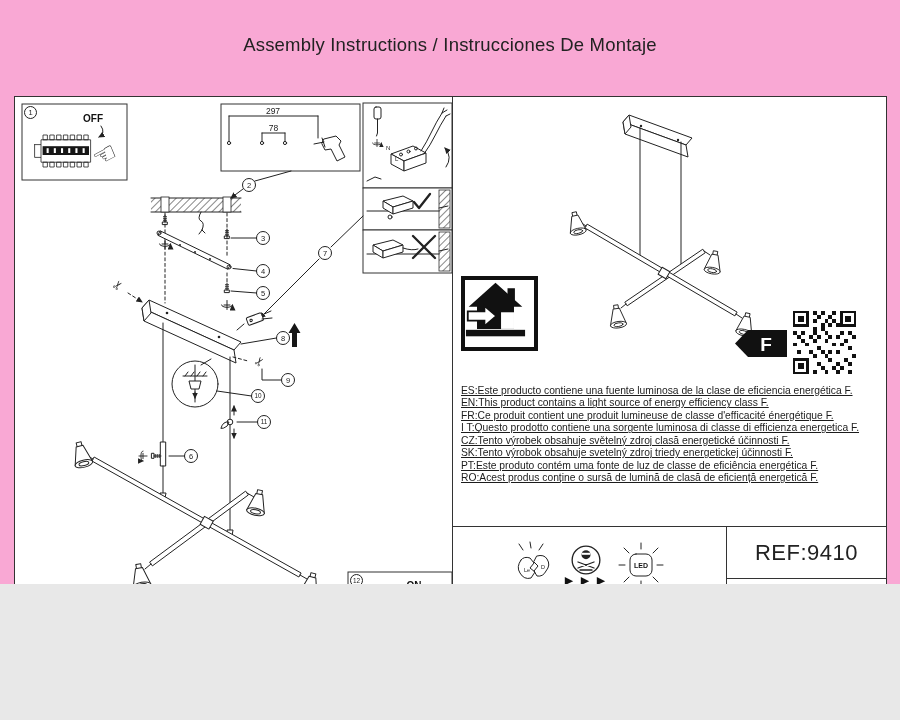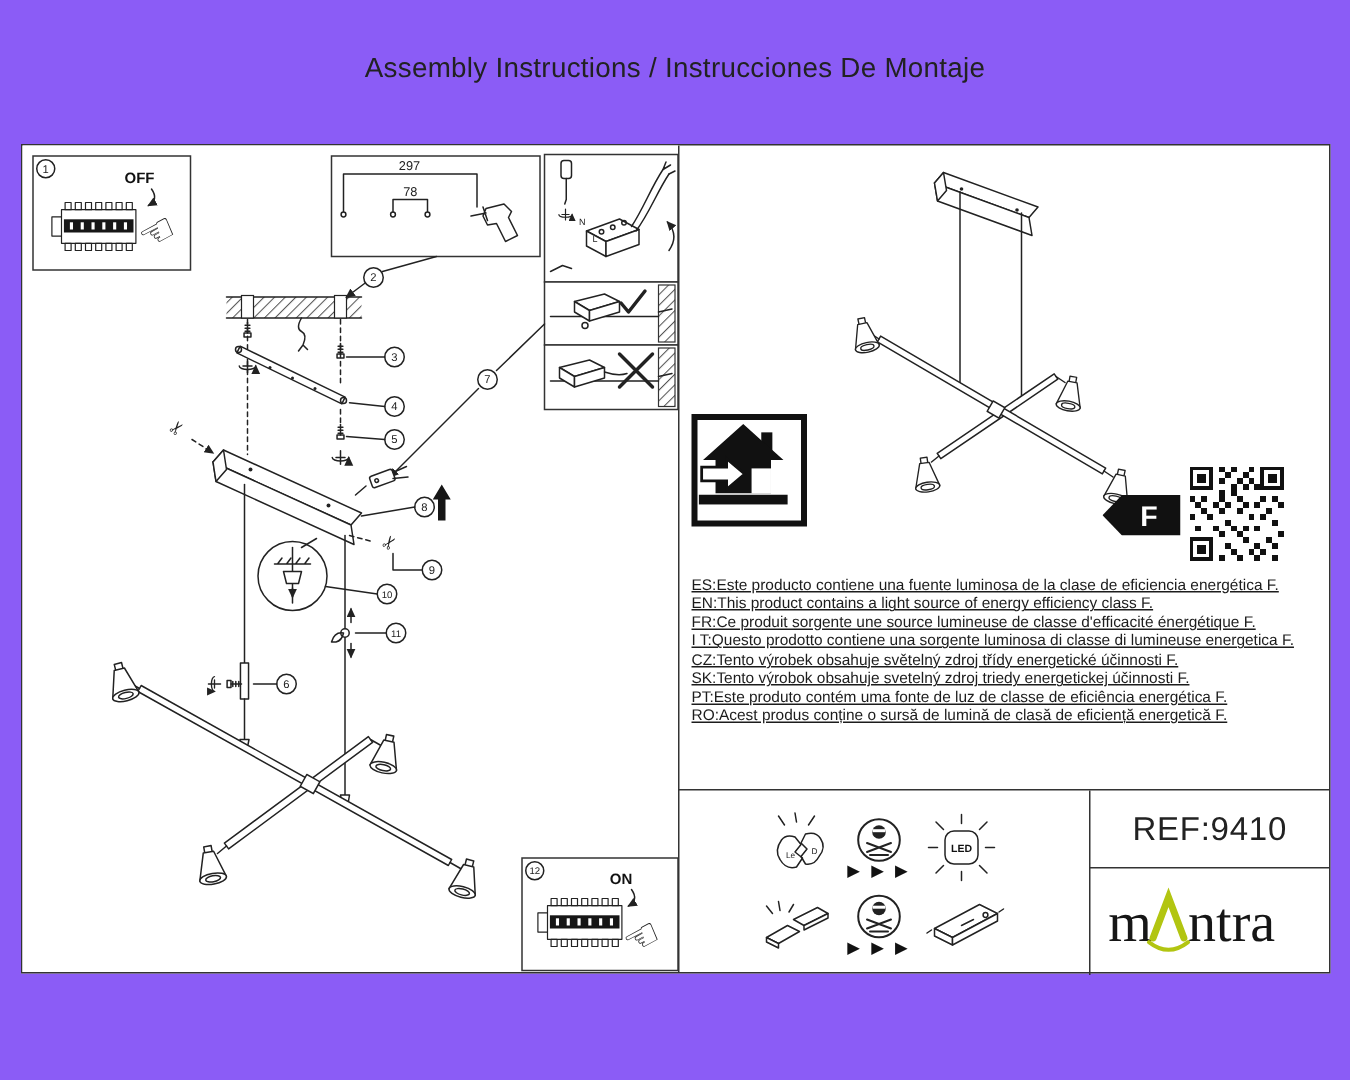--- a/index.html
+++ b/index.html
@@ -1,16 +1,16 @@
 <!DOCTYPE html>
 <html><head>
 <meta charset="utf-8">
 <style>
   html,body{margin:0;padding:0;background:#e8e8e8;}
-  #page{position:relative;width:900px;height:720px;background:#8b5cf6;font-family:"Liberation Sans",sans-serif;color:#1c1c1c;overflow:hidden;}
+  #page{position:relative;width:900px;height:584px;background:#f9a8d4;font-family:"Liberation Sans",sans-serif;color:#1c1c1c;overflow:hidden;}
   .title{position:absolute;top:34px;left:0;width:900px;text-align:center;font-size:18.5px;color:#222;letter-spacing:.2px;}
   .frame{position:absolute;left:14px;top:96px;width:871px;height:551px;border:1px solid #333;background:#fff;}
   .leftpane{position:absolute;left:0;top:0;border-right:1px solid #333;background:#fff;}
   .rightpane{position:absolute;left:437px;top:0;width:434px;height:551px;}
   .product{position:absolute;left:104px;top:4px;}
   .housebox{position:absolute;left:9px;top:179px;width:69px;height:67px;border:4px solid #111;background:#fff;}
   .fArrow{position:absolute;left:283px;top:233px;}
   .qr{position:absolute;left:341px;top:214px;}
   .specs{position:absolute;left:9px;top:252px;font-size:13px;line-height:16px;white-space:pre;}
   .langs{position:absolute;left:9px;top:288px;font-size:10.3px;line-height:12.45px;white-space:nowrap;text-decoration:underline;}
@@ -377,23 +377,23 @@
         <rect x="0" y="48" width="16" height="16" fill="#111"></rect>
           <rect x="2.5" y="50.5" width="11" height="11" fill="#fff"></rect>
           <rect x="5" y="53" width="6" height="6" fill="#111"></rect>
         <path fill="#111" d="M20 0h4v4h-4z M28 0h4v4h-4z M40 0h4v4h-4z M24 4h4v4h-4z M36 4h4v4h-4z M20 8h4v4h-4z M32 8h4v4h-4z M40 8h4v4h-4z M28 12h4v4h-4z M36 12h4v4h-4z M44 12h4v4h-4z M20 16h4v4h-4z M28 16h4v4h-4z M0 20h4v4h-4z M8 20h4v4h-4z M20 20h4v4h-4z M32 20h4v4h-4z M48 20h4v4h-4z M56 20h4v4h-4z M4 24h4v4h-4z M16 24h4v4h-4z M24 24h4v4h-4z M36 24h4v4h-4z M44 24h4v4h-4z M60 24h4v4h-4z M8 28h4v4h-4z M20 28h4v4h-4z M32 28h4v4h-4z M52 28h4v4h-4z M0 32h4v4h-4z M12 32h4v4h-4z M40 32h4v4h-4z M48 32h4v4h-4z M24 36h4v4h-4z M56 36h4v4h-4z M4 40h4v4h-4z M16 40h4v4h-4z M28 40h4v4h-4z M36 40h4v4h-4z M44 40h4v4h-4z M20 44h4v4h-4z M32 44h4v4h-4z M60 44h4v4h-4z M36 48h4v4h-4z M52 48h4v4h-4z M24 52h4v4h-4z M44 52h4v4h-4z M56 52h4v4h-4z M28 56h4v4h-4z M40 56h4v4h-4z M48 56h4v4h-4z M20 60h4v4h-4z M32 60h4v4h-4z M44 60h4v4h-4z M56 60h4v4h-4z"></path>
       </svg>
 
 
       <div class="langs">
         <div>ES:Este producto contiene una fuente luminosa de la clase de eficiencia energética F.</div>
         <div>EN:This product contains a light source of energy efficiency class F.</div>
-        <div>FR:Ce produit sorgente une source lumineuse de classe d'efficacité énergétique F.</div>
-        <div>I T:Questo prodotto contiene una sorgente luminosa di classe di lumineuse energetica F.</div>
-        <div>CZ:Tento výrobek obsahuje světelný zdroj třídy energetické účinnosti F.</div>
+        <div>FR:Ce produit contient une produit lumineuse de classe d'efficacité énergétique F.</div>
+        <div>I T:Questo prodotto contiene una sorgente luminosa di classe di efficienza energetica F.</div>
+        <div>CZ:Tento výrobek obsahuje světelný zdroj clasă energetické účinnosti F.</div>
         <div>SK:Tento výrobok obsahuje svetelný zdroj triedy energetickej účinnosti F.</div>
         <div>PT:Este produto contém uma fonte de luz de classe de eficiência energética F.</div>
         <div>RO:Acest produs conține o sursă de lumină de clasă de eficiență energetică F.</div>
       </div>
 
       <div class="band">
         <div class="iconcell">
           <div class="icorow">
             <svg width="42" height="50" viewBox="0 0 42 50">
               <path class="ln" d="M10,10 L6,4 M18,8 L17,2 M26,10 L30,4"></path>

